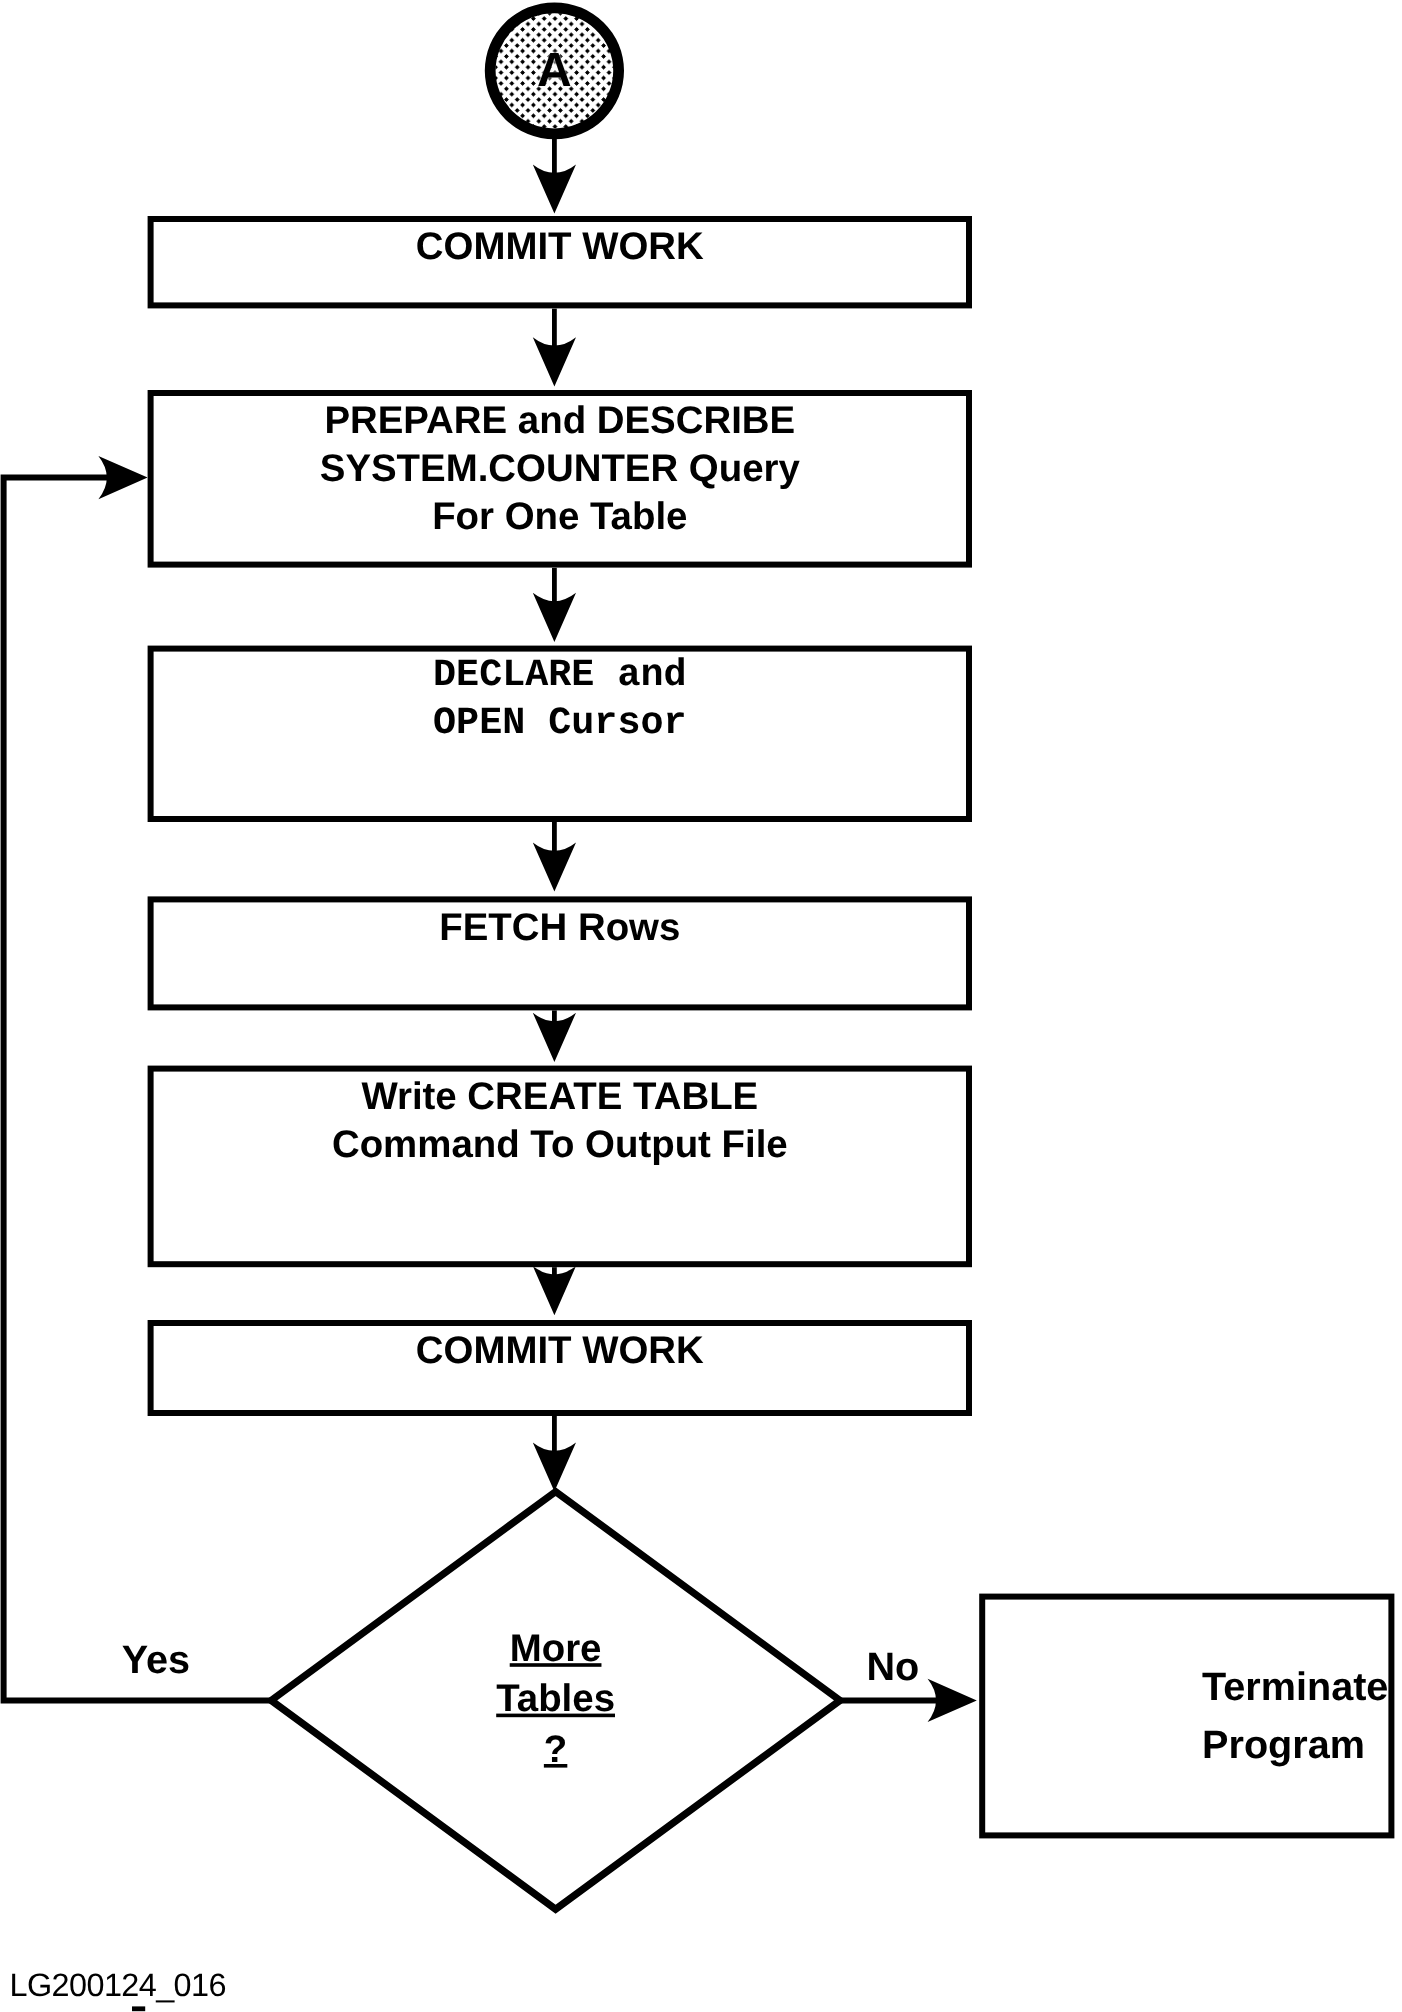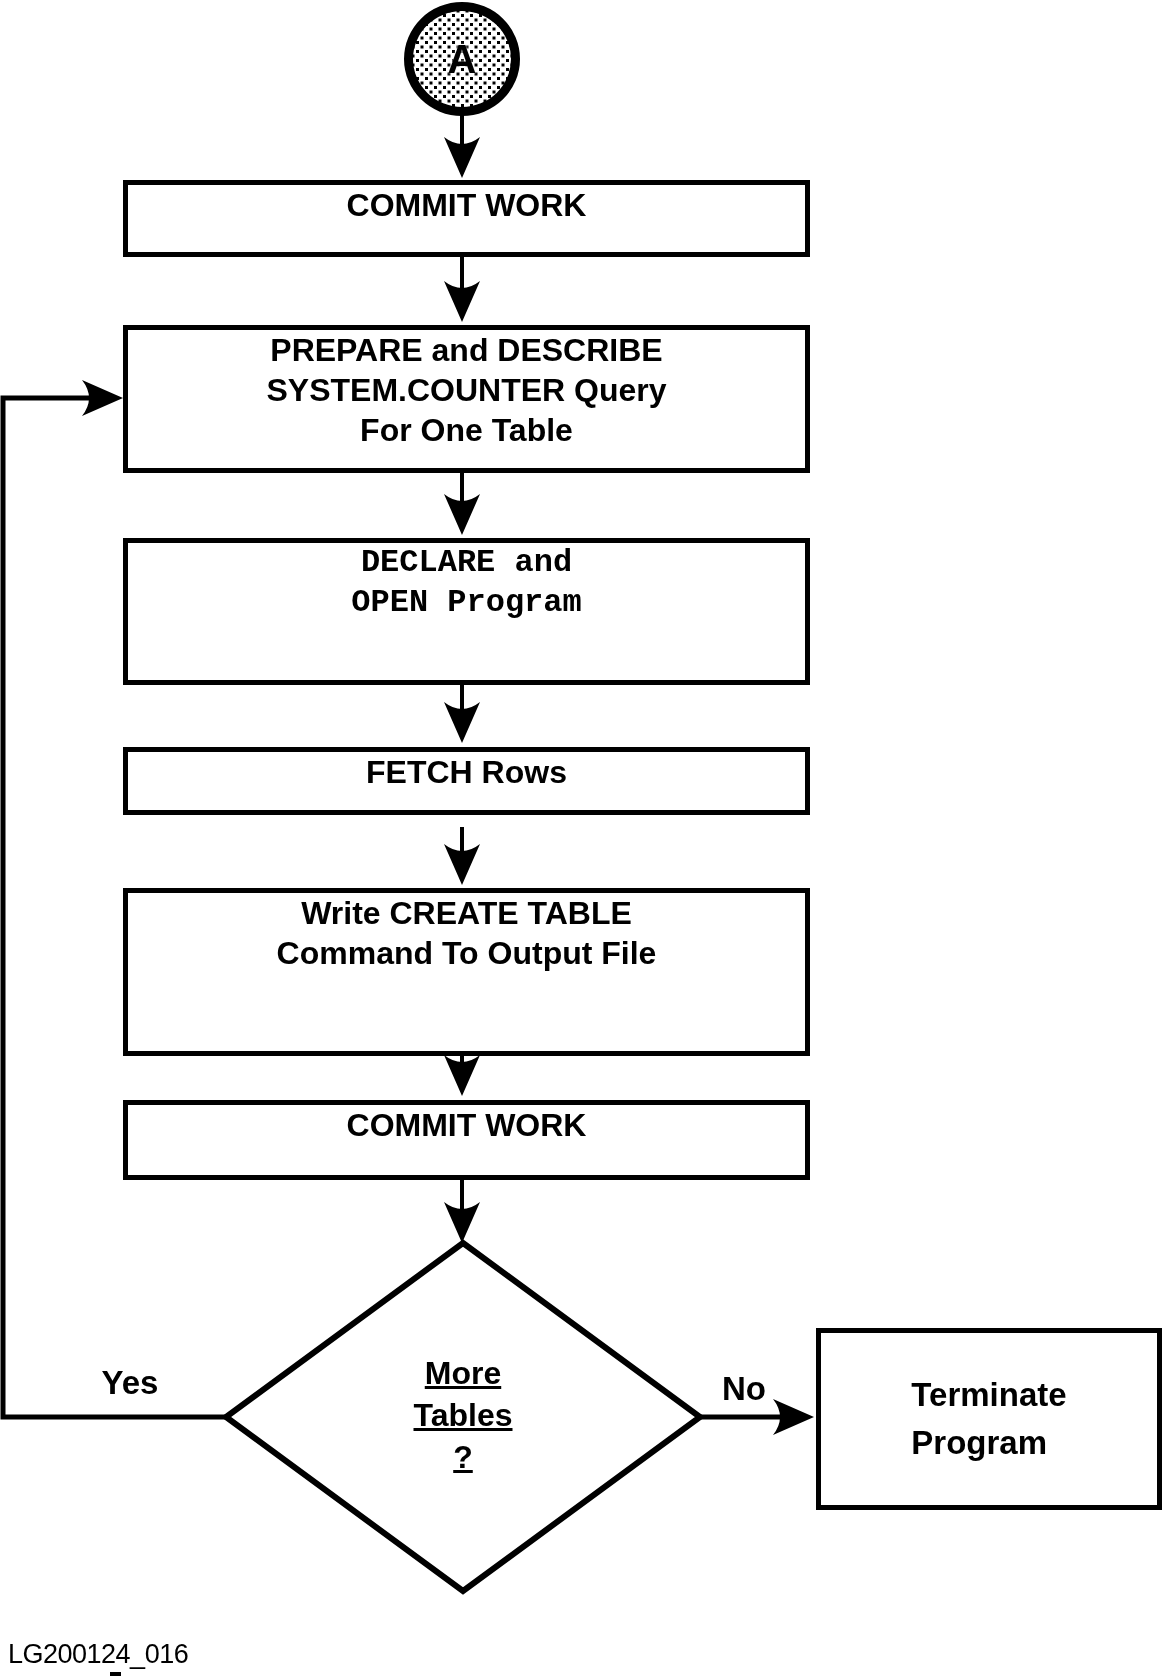--- a/index.html
+++ b/index.html
@@ -61,34 +61,34 @@
   }
   .node .label, .term .label, .decision-label {
     font-size: 32px;
     font-weight: bold;
     line-height: 40px;
   }
   .node .label .ln { display: block; }
   .n1 { top: 180px;  height: 77px;  }
   .n2 { top: 325px;  height: 148px; }
   .n3 { top: 538px;  height: 147px; font-family: Liberation Mono, monospace; }
-  .n4 { top: 747px;  height: 68px;  }
+  .n4 { top: 747px;  height: 95px;  }
   .n5 { top: 888px;  height: 168px; }
   .n6 { top: 1100px; height: 80px;  }
   
   .term {
     position: absolute;
     box-sizing: border-box;
     left: 816px; top: 1328px;
-    width: 346px; height: 182px;
+    width: 346px; height: 204px;
     background: #fff;
     border: 5px solid #000;
     display: flex;
     align-items: center;
-    justify-content: center;
+    justify-content: flex-end;
   }
   .term .label { text-align: left; font-size: 33px; line-height: 48px; }
   .term .label .ln { display: block; }
   
   .decision-label {
     position: absolute;
     left: 363px; top: 1352px;
     width: 200px;
     text-align: center;
     line-height: 42px;
@@ -169,21 +169,21 @@
     <div class="label">
       <span class="ln">PREPARE and DESCRIBE</span>
       <span class="ln">SYSTEM.COUNTER Query</span>
       <span class="ln">For One Table</span>
     </div>
   </div>
 
   <div class="node n3">
     <div class="label">
       <span class="ln">DECLARE and</span>
-      <span class="ln">OPEN Program</span>
+      <span class="ln">OPEN Cursor</span>
     </div>
   </div>
 
   <div class="node n4">
     <div class="label">
       <span class="ln">FETCH Rows</span>
     </div>
   </div>
 
   <div class="node n5">

